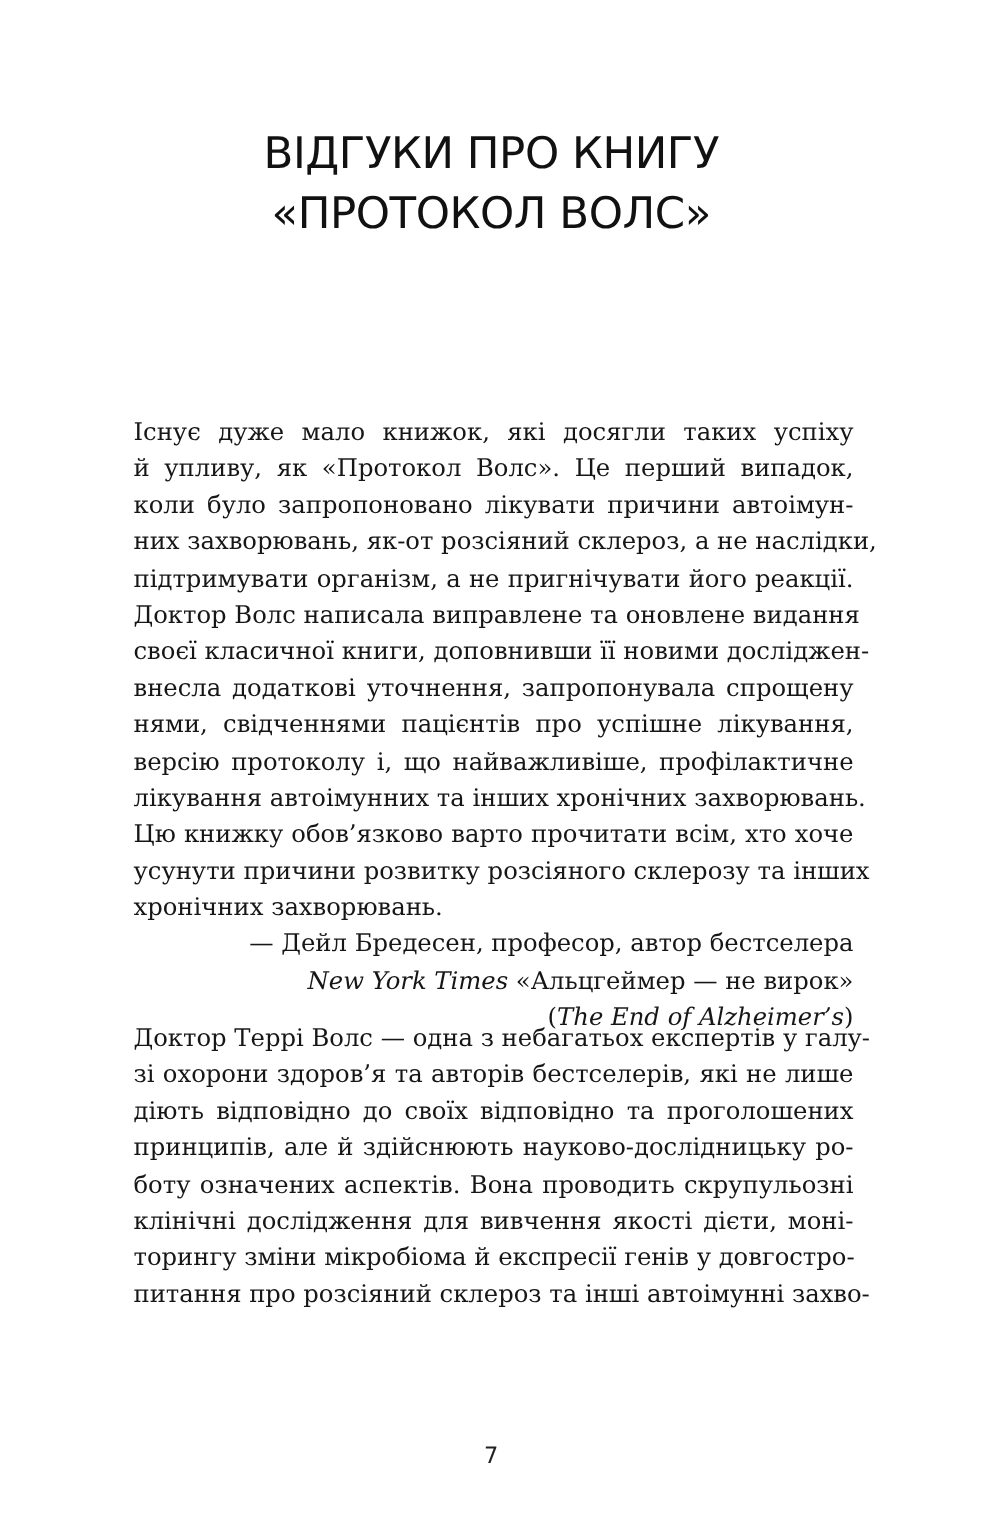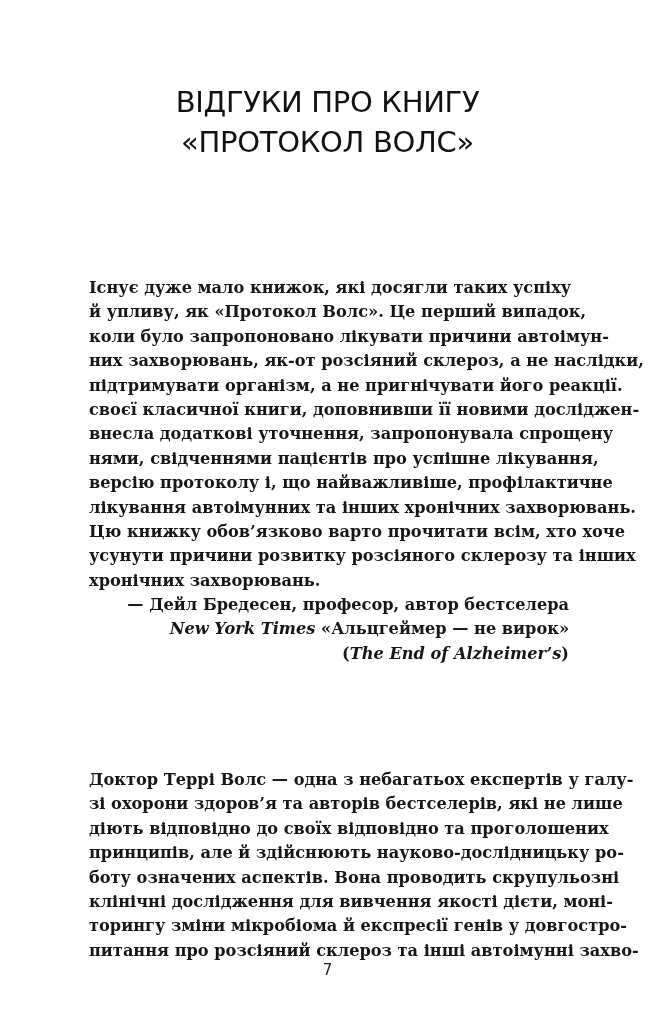--- a/index.html
+++ b/index.html
@@ -11,45 +11,46 @@
       font-size: 29px; line-height: 40px; letter-spacing: -0.3px; font-weight: normal;
       color: #111;
     }
     .title div { white-space: nowrap; }
     .body-text {
       position: absolute; left: 89px; width: 480px;
       font-family: "DejaVu Serif", serif;
       font-size: 16.2px; line-height: 24.4px;
       color: #161616;
     }
-    .line { display: block; white-space: nowrap; text-align: justify; text-align-last: justify; height: 24.4px; font-weight: bold; }
+    .line { display: block; white-space: nowrap; text-align: justify; text-align-last: justify; height: 24.4px; }
     .line.last { text-align-last: left; }
     .line.right { text-align: right; text-align-last: right; }
     .line .it { font-style: italic; }
     #p1 { top: 276px; }
-    #p2 { top: 768px; }
+    #p2 { top: 680px; }
     .page-number {
       position: absolute; top: 961px; left: 0; width: 655px; text-align: center;
       font-family: "DejaVu Sans", sans-serif; font-size: 15px; color: #222;
     }
   </style>
 </head>
 <body>
 
 <div class="title">
   <div>ВІДГУКИ ПРО КНИГУ</div>
   <div>«ПРОТОКОЛ ВОЛС»</div>
 </div>
 
 <div class="body-text" id="p1">
   <span class="line">Існує дуже мало книжок, які досягли таких успіху</span>
   <span class="line">й упливу, як «Протокол Волс». Це перший випадок,</span>
   <span class="line">коли було запропоновано лікувати причини автоімун-</span>
   <span class="line">них захворювань, як-от розсіяний склероз, а не наслідки,</span>
   <span class="line">підтримувати організм, а не пригнічувати його реакції.</span>
+  <span class="line">Доктор Волс написала виправлене та оновлене видання</span>
   <span class="line">своєї класичної книги, доповнивши її новими досліджен-</span>
   <span class="line">внесла додаткові уточнення, запропонувала спрощену</span>
   <span class="line">нями, свідченнями пацієнтів про успішне лікування,</span>
   <span class="line">версію протоколу і, що найважливіше, профілактичне</span>
   <span class="line">лікування автоімунних та інших хронічних захворювань.</span>
   <span class="line">Цю книжку обов’язково варто прочитати всім, хто хоче</span>
   <span class="line">усунути причини розвитку розсіяного склерозу та інших</span>
   <span class="line last">хронічних захворювань.</span>
   <span class="line right">— Дейл Бредесен, професор, автор бестселера</span>
   <span class="line right"><span class="it">New York Times</span><span> «Альцгеймер — не вирок»</span></span>

